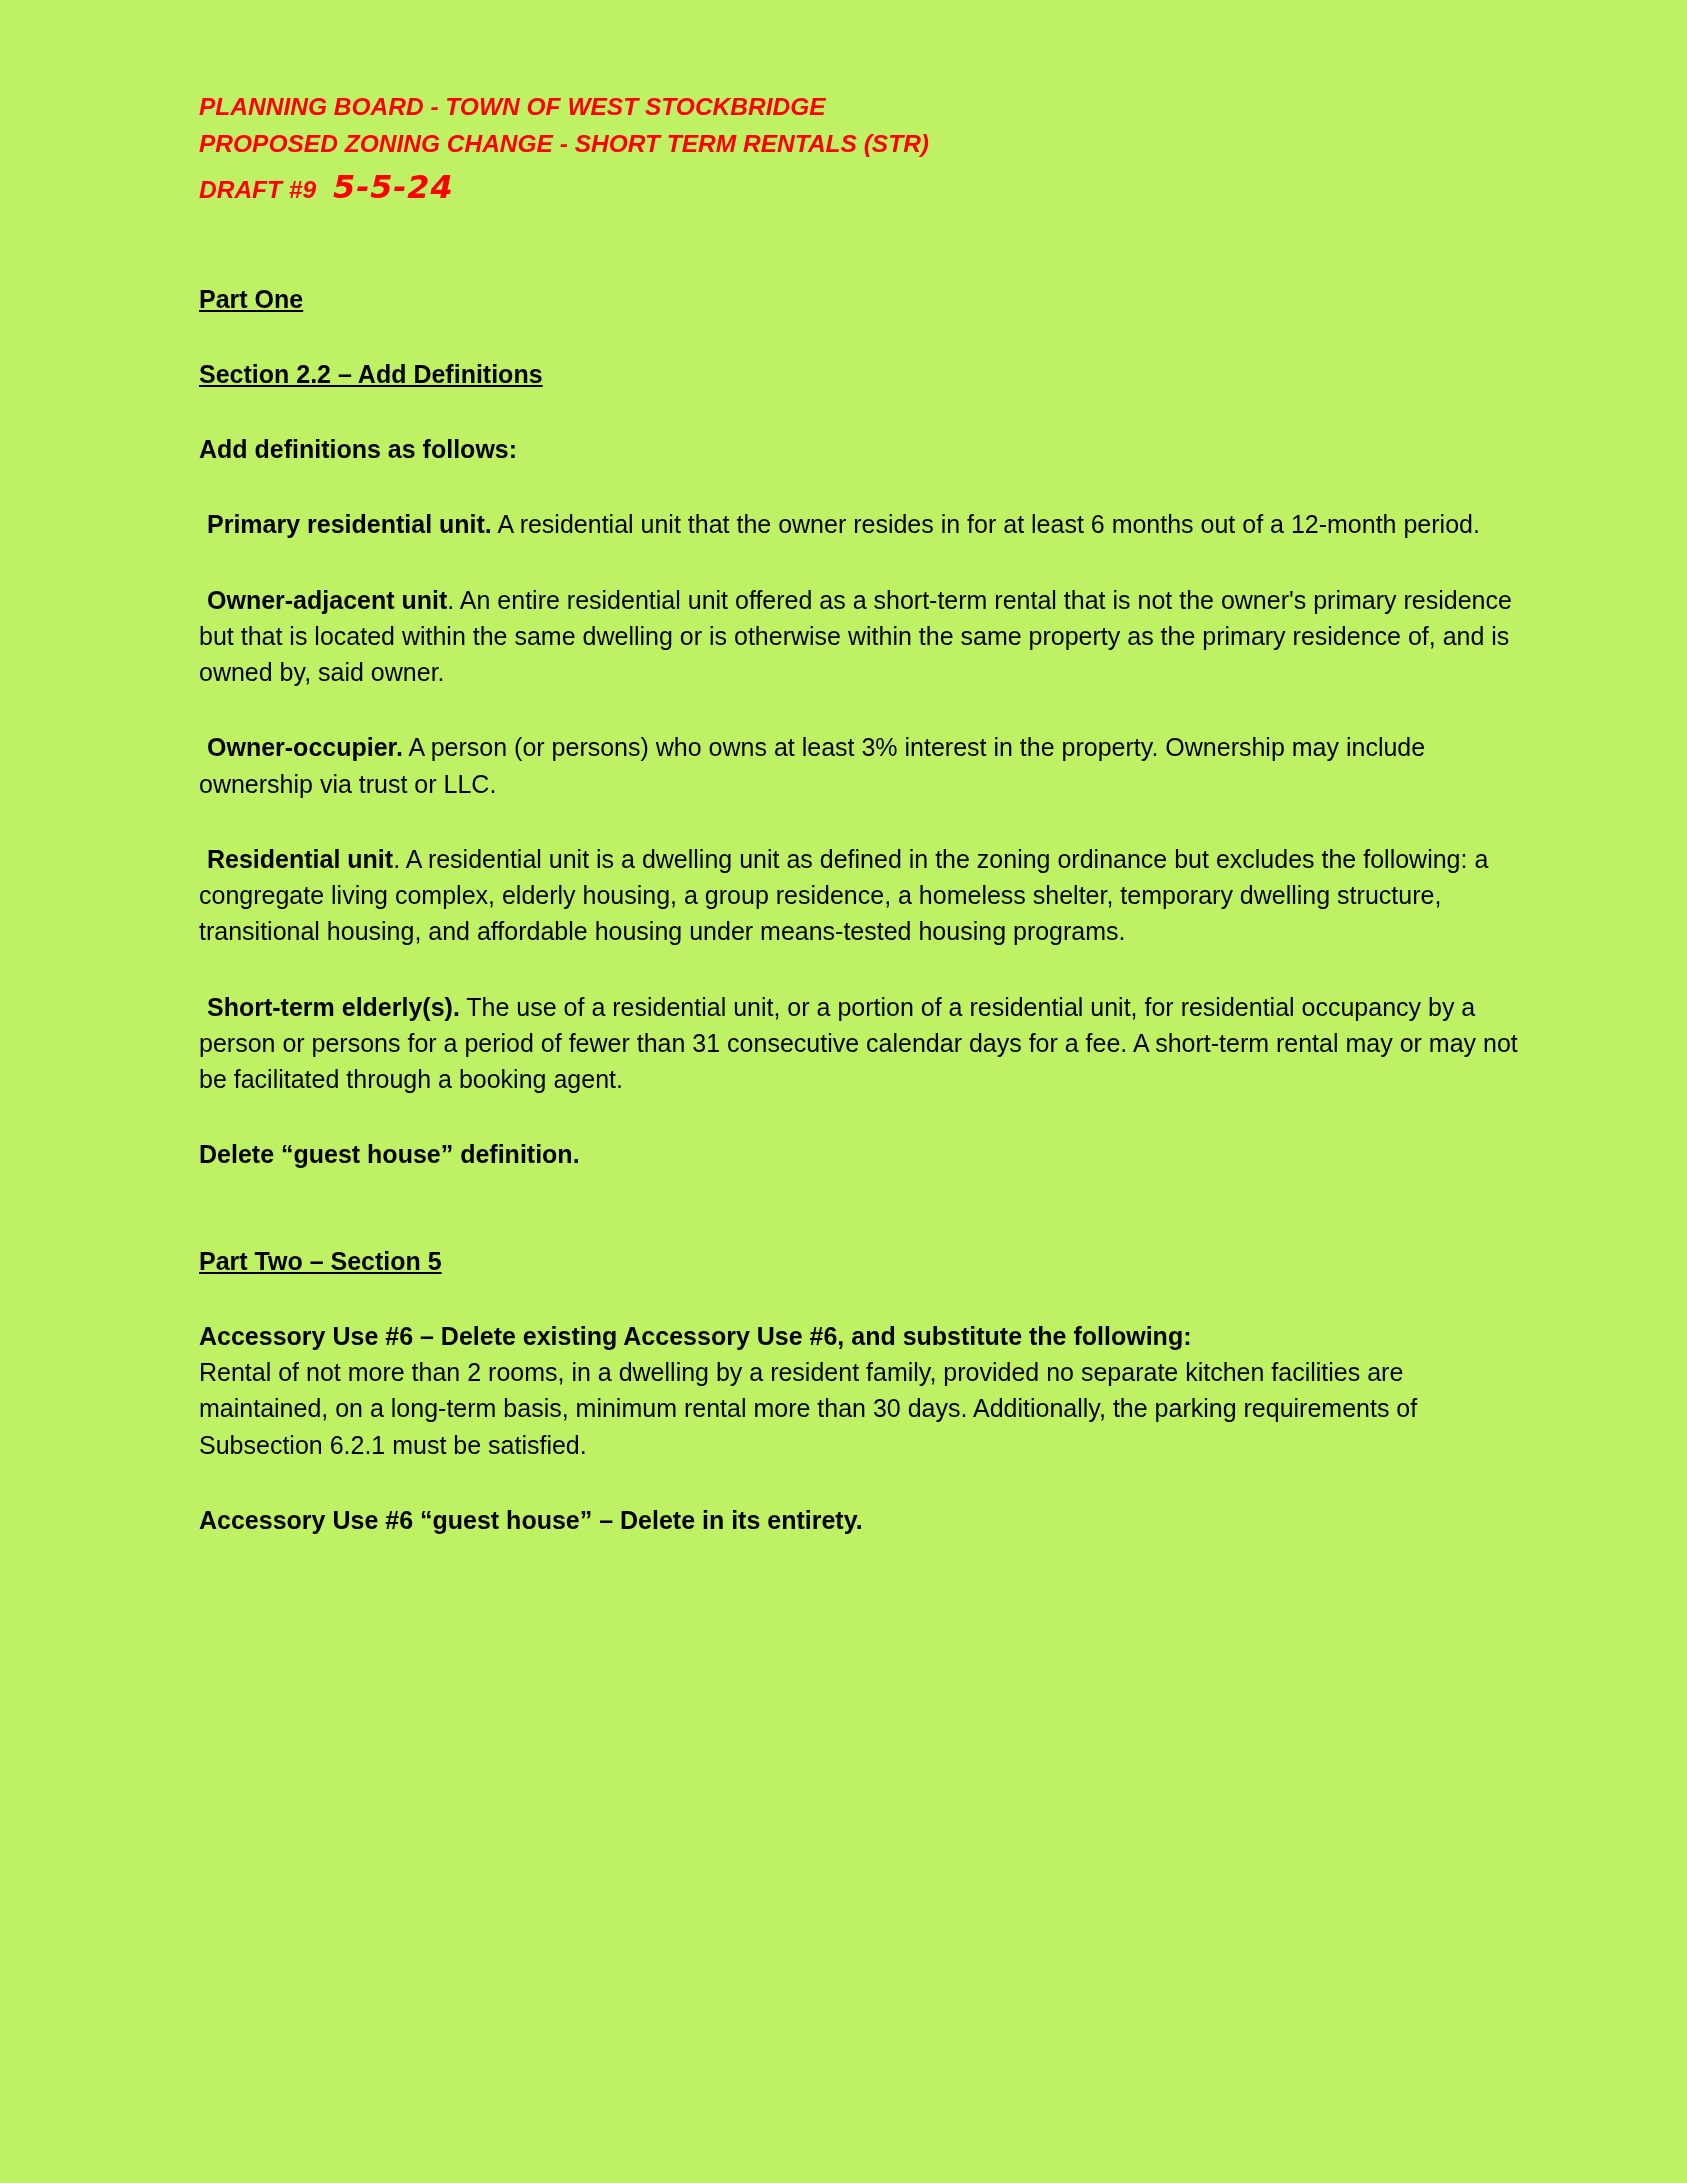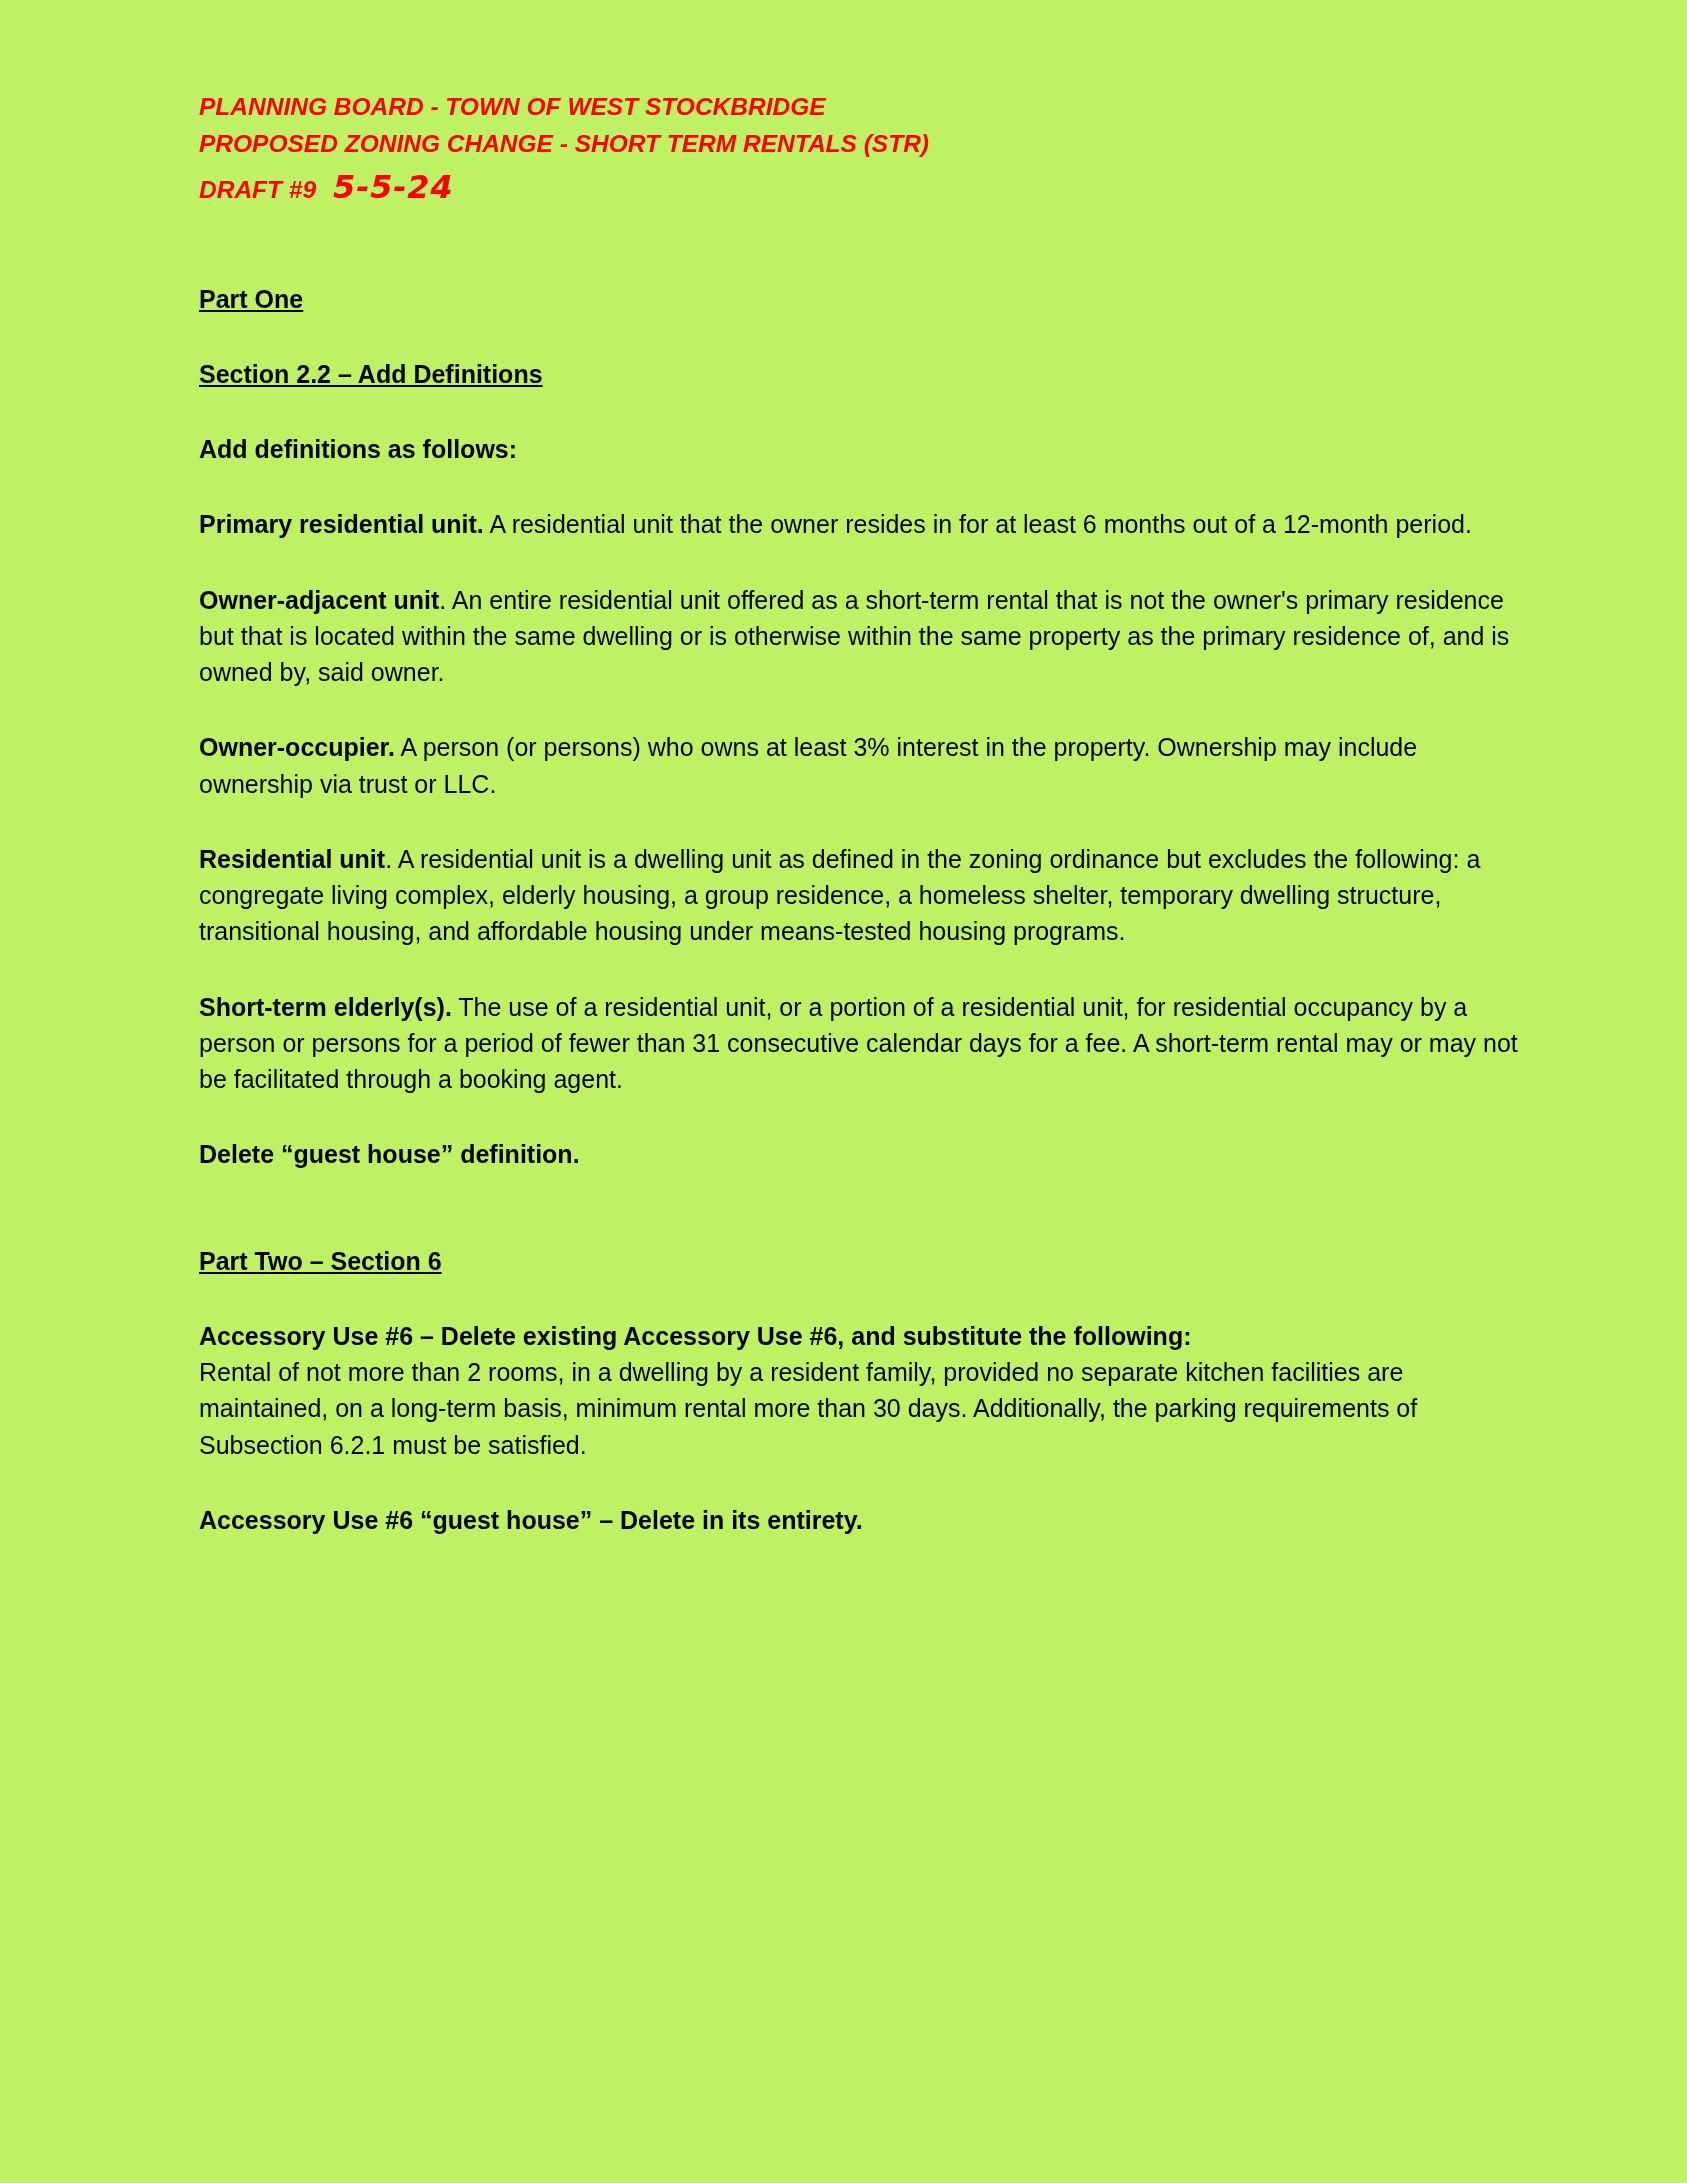--- a/index.html
+++ b/index.html
@@ -45,21 +45,21 @@
     text-indent: -35px;
   }
 
   .heading {
     font-weight: bold;
     text-decoration: underline;
     font-size: 25px;
   }
 
   .bold { font-weight: bold; }
-  .term { font-weight: bold; }
+  .term { font-weight: bold; margin-left: 8px; }
 
   .gap    { margin-top: 39px; }  
   .gap-lg { margin-top: 70px; }  
   .tight  { margin-top: 0; }
 </style>
 </head>
 <body>
 
 <div class="page">
 
@@ -84,21 +84,21 @@
   <p class="gap"><span class="term">Owner-adjacent unit</span><span>. An entire residential unit offered as a short-term rental that is not the owner's primary residence but that is located within the same dwelling or is otherwise within the same property as the primary residence of, and is owned by, said owner.</span></p>
 
   <p class="gap"><span class="term">Owner-occupier.</span><span> A person (or persons) who owns at least 3% interest in the property. Ownership may include ownership via trust or LLC.</span></p>
 
   <p class="gap"><span class="term">Residential unit</span><span>. A residential unit is a dwelling unit as defined in the zoning ordinance but excludes the following: a congregate living complex, elderly housing, a group residence, a homeless shelter, temporary dwelling structure, transitional housing, and affordable housing under means-tested housing programs.</span></p>
 
   <p class="gap"><span class="term">Short-term elderly(s).</span><span> The use of a residential unit, or a portion of a residential unit, for residential occupancy by a person or persons for a period of fewer than 31 consecutive calendar days for a fee. A short-term rental may or may not be facilitated through a booking agent.</span></p>
 
   <p class="bold gap">Delete “guest house” definition.</p>
 
-  <h2 class="heading gap-lg">Part Two – Section 6</h2>
+  <h2 class="heading gap-lg">Part Two – Section 5</h2>
 
   <p class="bold gap">Accessory Use #6 – Delete existing Accessory Use #6, and substitute the following:</p>
   <p class="tight">Rental of not more than 2 rooms, in a dwelling by a resident family, provided no separate kitchen facilities are maintained, on a long-term basis, minimum rental more than 30 days.  Additionally, the parking requirements of Subsection 6.2.1 must be satisfied.</p>
 
   <p class="bold gap">Accessory Use #6 “guest house” – Delete in its entirety.</p>
 
 </div>
 
 
 </body></html>

